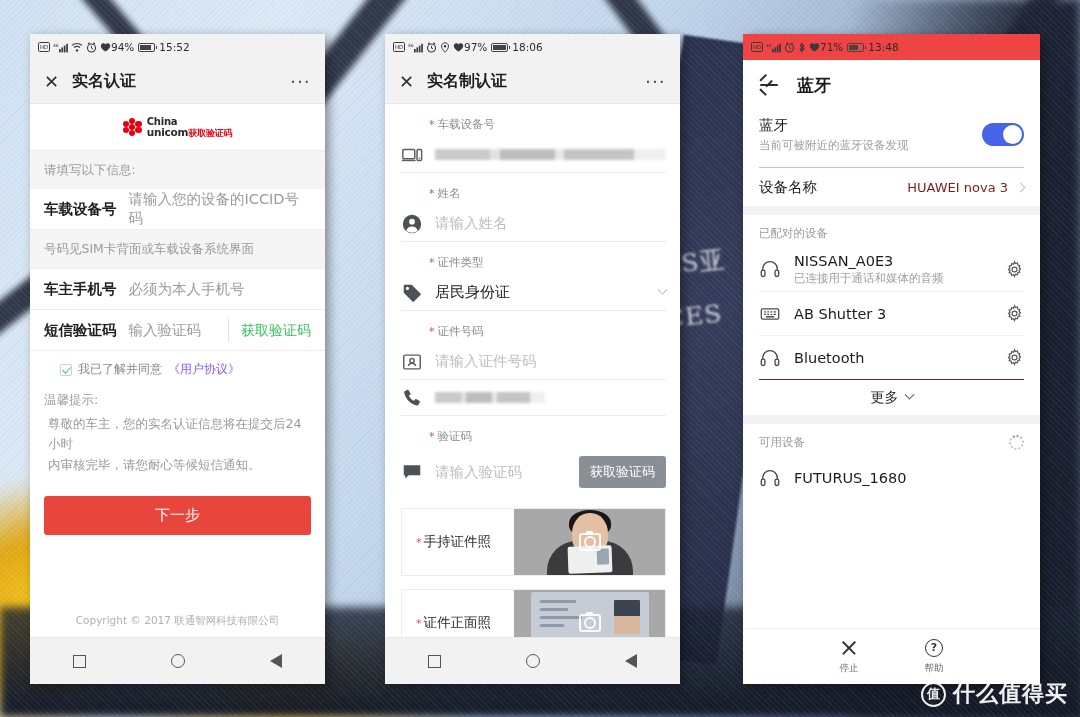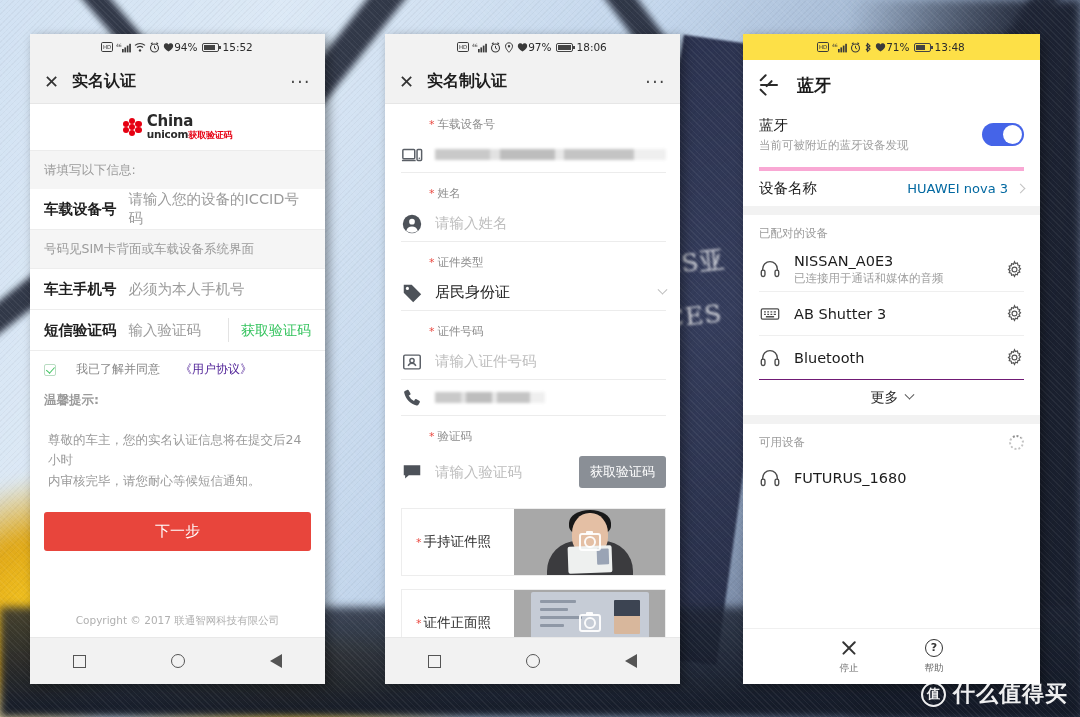--- a/index.html
+++ b/index.html
@@ -82,21 +82,21 @@
     overflow: hidden;
     box-shadow: 4px 3px 10px rgba(0,0,0,.38);
   }
   #phone1 { left: 30px;  top: 34px; width: 295px; height: 650px; }
   #phone2 { left: 385px; top: 34px; width: 295px; height: 650px; }
   #phone3 { left: 743px; top: 34px; width: 297px; height: 650px; }
 
   
   .statusbar {
     height: 26px; display: flex; align-items: center;
-    justify-content: center;
+    justify-content: flex-start;
     padding: 0 9px 0 8px;
     font-size: 11px; color: #2b2b2b;
     background: #f2f2f2;
   }
   .sb-left { display: flex; align-items: center; gap: 3px; }
   .sb-right { display: flex; align-items: center; gap: 4px; font-size: 10.5px; }
   .sb-ico { display: inline-flex; align-items: flex-end; }
   .batt {
     display: inline-block; width: 17px; height: 9px;
     border: 1.2px solid #444; border-radius: 2px; position: relative;
@@ -129,21 +129,21 @@
     background: #e60012;
   }
   .um0 { left: 6.2px; top: 6.2px; }
   .um1 { left: 6.2px; top: 0; }
   .um2 { left: 12.4px; top: 3.1px; }
   .um3 { left: 12.4px; top: 9.3px; }
   .um4 { left: 6.2px; top: 12.4px; }
   .um5 { left: 0; top: 9.3px; }
   .um6 { left: 0; top: 3.1px; }
   .unicom-txt { line-height: 1.0; }
-  .unicom-txt .l1 { font-size: 15px; font-weight: 700; color: #2a2a2a; letter-spacing: -.2px; }
+  .unicom-txt .l1 { font-size: 10px; font-weight: 700; color: #2a2a2a; letter-spacing: -.2px; }
   .unicom-txt .l2 { font-size: 10.5px; font-weight: 700; color: #2a2a2a; letter-spacing: -.2px; }
   .unicom-txt .l2 em { font-style: normal; color: #e60012; font-size: 9px; }
 
   .hintbar {
     background: #f5f5f5; color: #9a9a9a; font-size: 12.5px;
     padding: 11px 14px 10px;
   }
   .frow {
     background: #fff; display: flex; align-items: center;
     padding: 0 14px; height: 41px; border-bottom: 1px solid #ededed;
@@ -152,35 +152,35 @@
   .fval { font-size: 14.5px; color: #9b9b9b; margin-left: 12px; flex: 1; }
   .fbtn {
     font-size: 14px; color: #35c35e; padding-left: 12px;
     border-left: 1px solid #e3e3e3; height: 24px; line-height: 24px;
   }
   .subnote {
     background: #f5f5f5; color: #9a9a9a; font-size: 12.5px;
     padding: 11px 14px 10px; border-bottom: 1px solid #ededed;
   }
   .agree {
-    display: flex; align-items: center; gap: 20px;
-    padding: 10px 14px 6px; font-size: 12px; color: #888;
+    display: flex; align-items: center; gap: 6px;
+    padding: 10px 14px 6px; font-size: 12px; color: #888; margin-left: 16px;
   }
   .chk {
     width: 12px; height: 12px; border: 1px solid #b9dcc2; border-radius: 2px;
     background: #fff; position: relative; flex: none;
   }
   .chk::after {
     content: ""; position: absolute; left: 3.3px; top: .6px;
     width: 3.5px; height: 7px; border: solid #3ec45f;
     border-width: 0 1.8px 1.8px 0; transform: rotate(42deg);
   }
-  .agree a { color: #4c1d95; text-decoration: none; text-align: right; }
+  .agree a { color: #8b5cf6; text-decoration: none; text-align: right; }
   .tipblk { padding: 6px 14px 0; color: #9a9a9a; font-size: 12.5px; line-height: 1.65; }
-  .tipblk .t-head { margin-bottom: 19px; font-weight: bold; }
+  .tipblk .t-head { margin-bottom: 3px; }
   .tipblk .t-body { padding-left: 4px; }
   .primary-btn {
     margin: 20px 14px 0; height: 39px; background: #e8453c;
     color: #fff; font-size: 15px; border-radius: 3px;
     display: flex; align-items: center; justify-content: center;
   }
   .copyright {
     position: absolute; left: 0; right: 0; bottom: 47px;
     text-align: center; color: #b0b0b0; font-size: 10.5px;
     padding-bottom: 9px;
@@ -327,24 +327,24 @@
   .switch {
     width: 42px; height: 23px; border-radius: 12px; background: #4564e8;
     position: relative; flex: none;
   }
   .switch i {
     position: absolute; right: 2px; top: 2px; width: 19px; height: 19px;
     border-radius: 50%; background: #fff;
   }
   .bt-row {
     display: flex; align-items: center; height: 39px;
-    margin: 0 16px; border-top: 4px solid #f9a8d4; background: #fff;
+    margin: 0 16px; border-top: 1px solid #f9a8d4; background: #fff;
   }
   .bt-row .lbl { font-size: 14.5px; color: #1d1d1d; }
-  .bt-row .val { margin-left: auto; font-size: 13px; color: #0369a1; }
+  .bt-row .val { margin-left: auto; font-size: 13px; color: #7f1d1d; }
   .chev-r {
     width: 7px; height: 7px; margin-left: 9px;
     border-right: 1.4px solid #c2c2c2; border-top: 1.4px solid #c2c2c2;
     transform: rotate(45deg);
   }
   .sec-gap { height: 9px; background: #f2f2f2; }
   .sec-title { font-size: 11.5px; color: #9a9a9a; padding: 11px 16px 6px; background: #fff; }
   .sec-title.with-spin { display: flex; align-items: center; }
   .spinner {
     margin-left: auto; width: 15px; height: 15px; border-radius: 50%;
@@ -710,21 +710,21 @@
 
   <div class="navbar">
     <span class="nav-sq"></span>
     <span class="nav-ci"></span>
     <span class="nav-tri"></span>
   </div>
 </div>
 
 <div class="phone" id="phone3">
 
-  <div class="statusbar" style="background:#fde047">
+  <div class="statusbar" style="background:#ef4444">
     <div class="sb-left">
       <span class="sb-ico">
         <svg width="12" height="10" viewBox="0 0 12 10">
             <rect x="0.5" y="0.5" width="11" height="9" rx="1.2" fill="none" stroke="#3a3a3a"></rect>
             <text x="6" y="7.2" font-size="5.4" text-anchor="middle" fill="#3a3a3a" font-family="DejaVu Sans">HD</text>
           </svg>
       </span>
       <span class="sb-ico">
         <svg width="15" height="11" viewBox="0 0 15 11">
             <text x="0" y="5" font-size="4.5" fill="#3a3a3a" font-family="DejaVu Sans">46</text>

